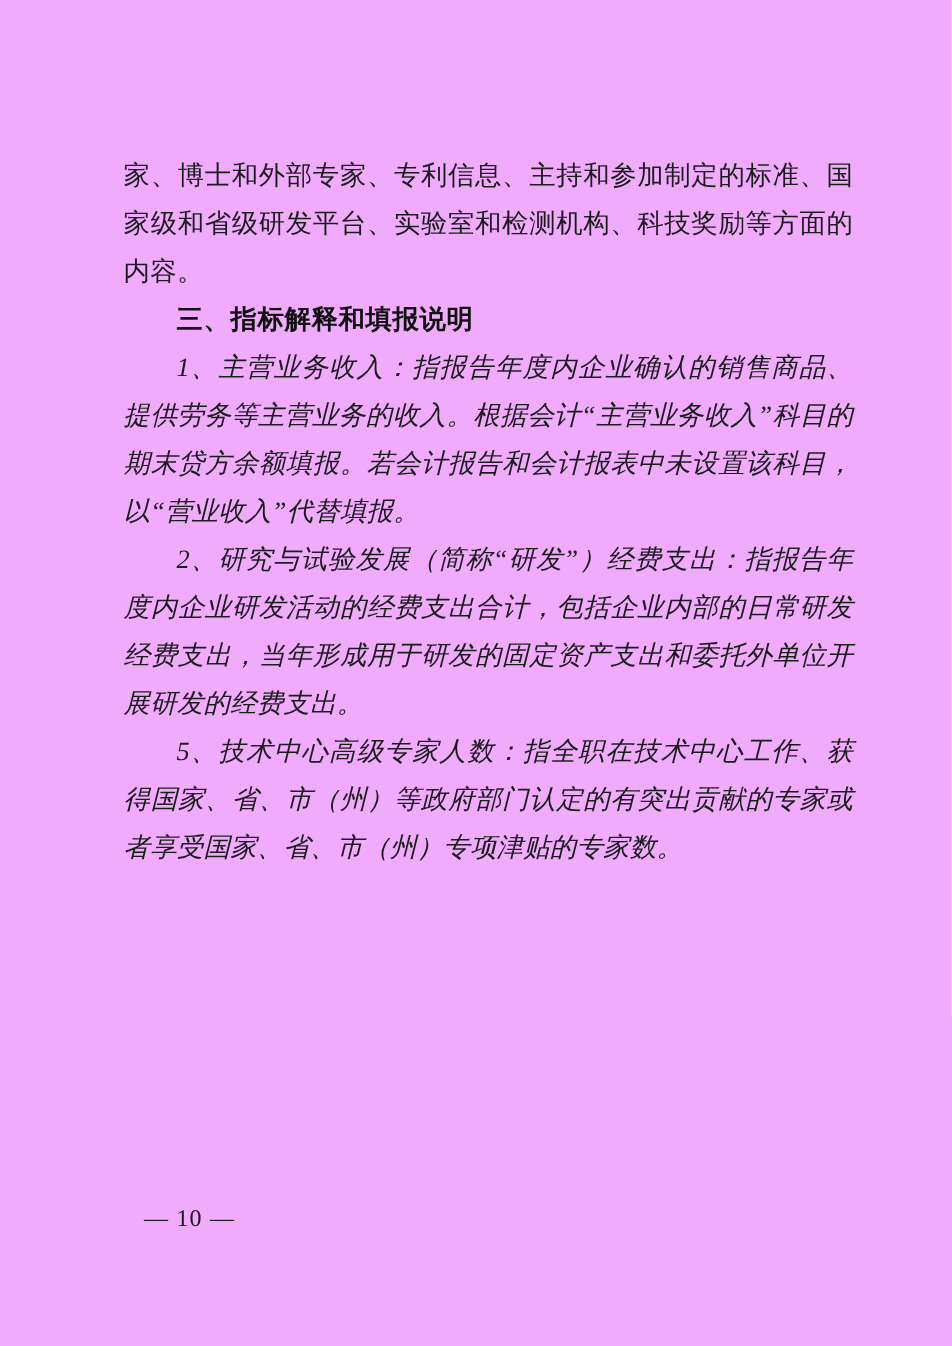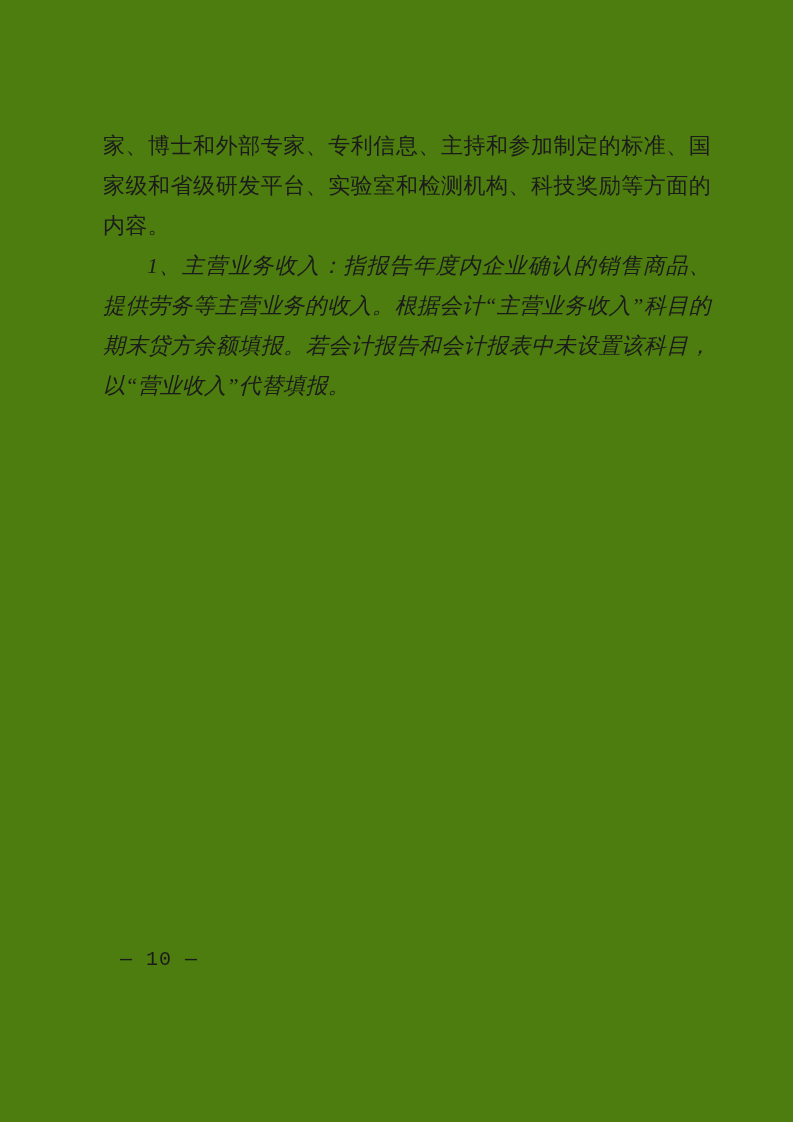--- a/index.html
+++ b/index.html
@@ -9,21 +9,21 @@
   body {
     width: 793px;
     height: 1122px;
     background: #ffffff;
     font-family: "Liberation Serif", "DejaVu Serif", serif;
   }
   .page {
     position: relative;
     width: 793px;
     height: 1122px;
-    background: #4d7c0f;
+    background: #f0abfc;
     color: #1b1b1b;
     overflow: hidden;
   }
   .content {
     position: absolute;
     left: 103px;
     top: 126px;
     width: 608px;
   }
   .para {
@@ -44,30 +44,32 @@
     line-height: 40px;
     font-weight: 700;
     text-indent: 2em;
     color: #111111;
     font-family: "Liberation Sans", "DejaVu Sans", sans-serif;
     letter-spacing: 0.5px;
   }
   .page-number {
     position: absolute;
     left: 120px;
-    top: 946px;
+    top: 1002px;
     font-size: 20px;
     line-height: 28px;
     letter-spacing: 1px;
     color: #1b1b1b;
-    font-family: Liberation Mono, monospace;
   }
 </style>
 </head>
 <body>
 
 <div class="page">
   <main class="content">
     <p class="para">家、博士和外部专家、专利信息、主持和参加制定的标准、国家级和省级研发平台、实验室和检测机构、科技奖励等方面的内容。</p>
+    <h2 class="heading">三、指标解释和填报说明</h2>
     <p class="para indented">1、主营业务收入：指报告年度内企业确认的销售商品、提供劳务等主营业务的收入。根据会计“主营业务收入”科目的期末贷方余额填报。若会计报告和会计报表中未设置该科目，以“营业收入”代替填报。</p>
+    <p class="para indented">2、研究与试验发展（简称“研发”）经费支出：指报告年度内企业研发活动的经费支出合计，包括企业内部的日常研发经费支出，当年形成用于研发的固定资产支出和委托外单位开展研发的经费支出。</p>
+    <p class="para indented">5、技术中心高级专家人数：指全职在技术中心工作、获得国家、省、市（州）等政府部门认定的有突出贡献的专家或者享受国家、省、市（州）专项津贴的专家数。</p>
   </main>
   <footer class="page-number">— 10 —</footer>
 </div>
 
 </body></html>

